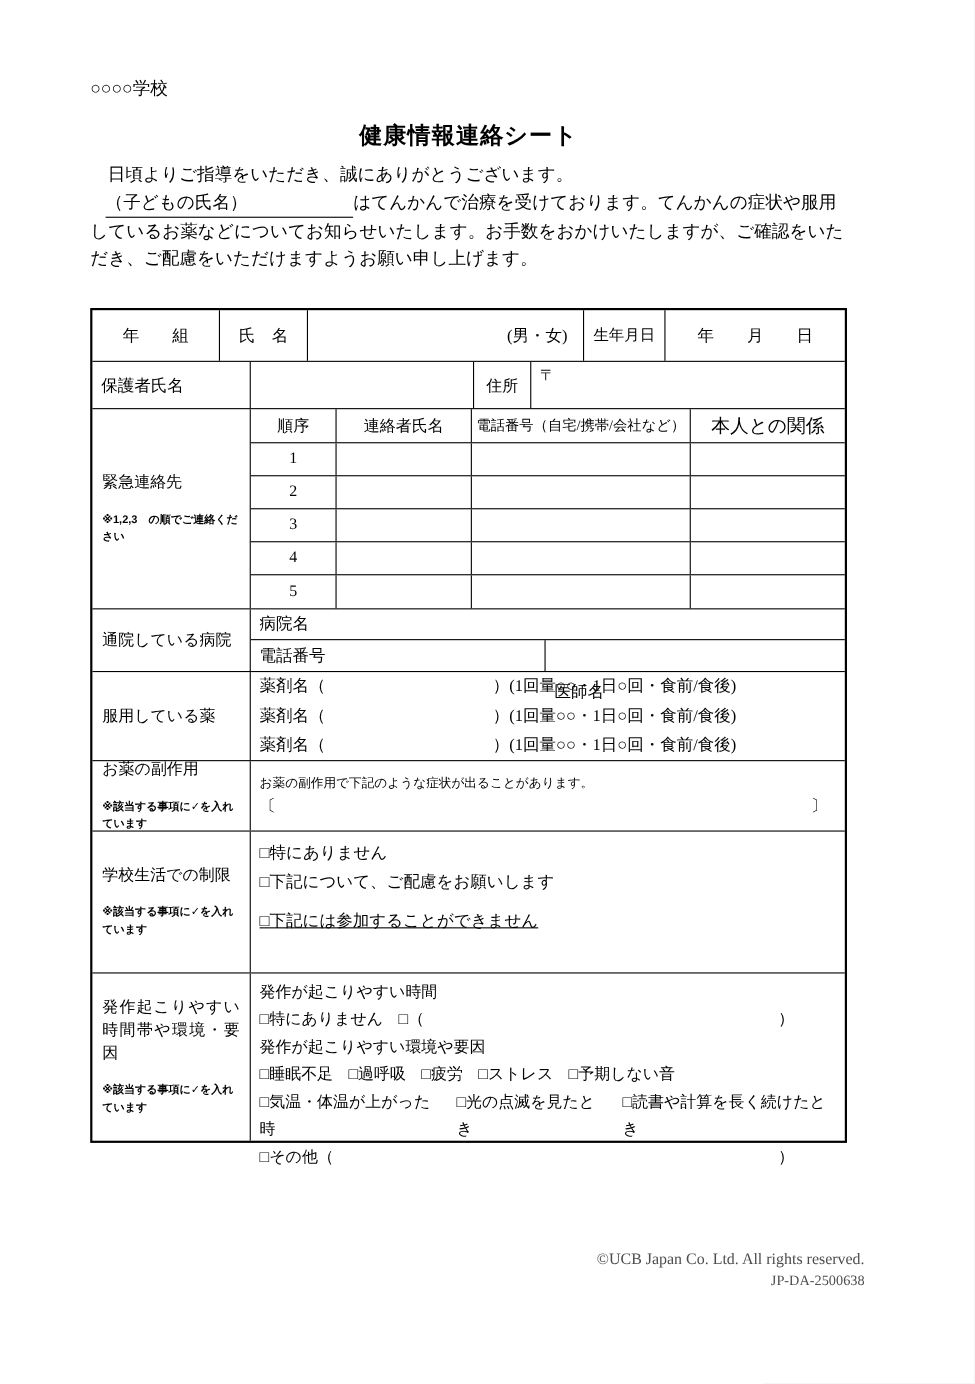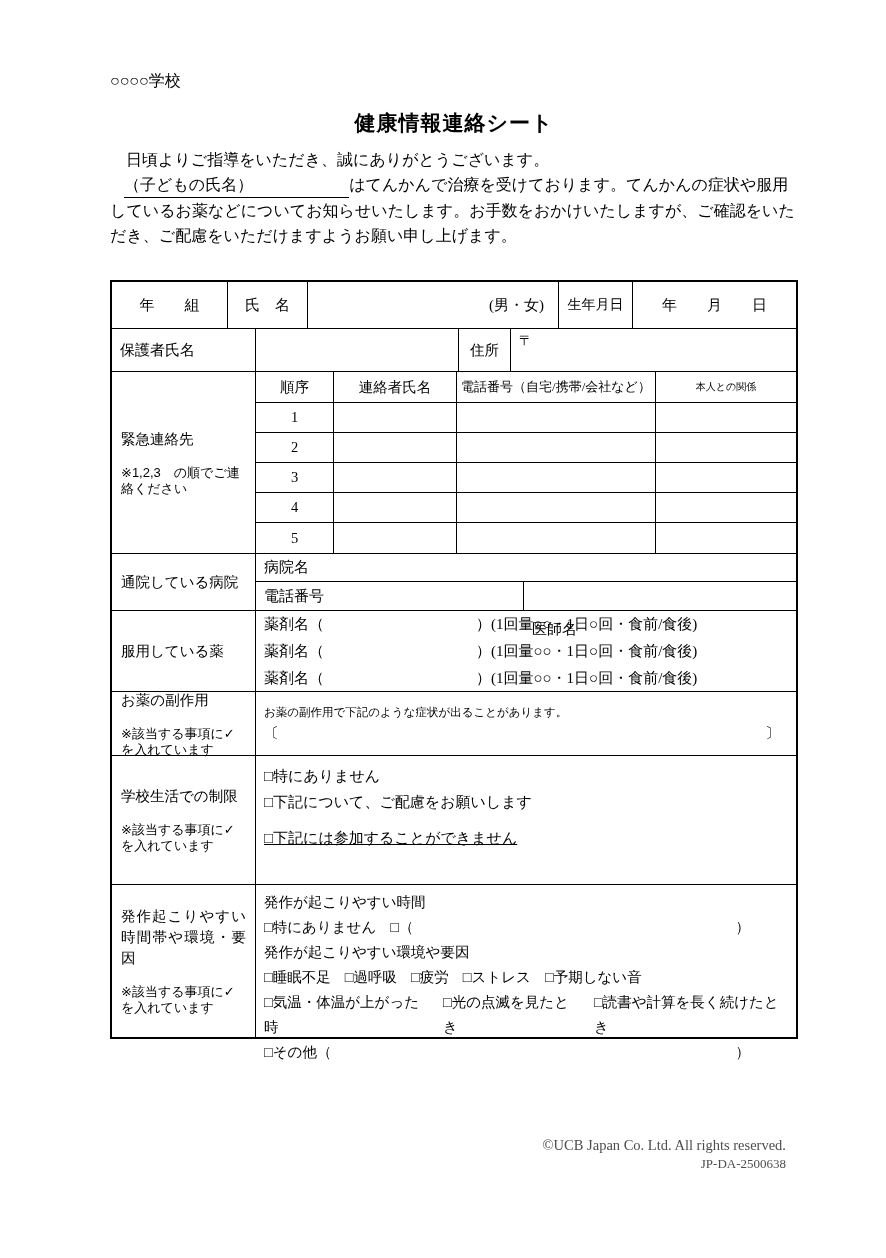--- a/index.html
+++ b/index.html
@@ -1,57 +1,57 @@
 <!DOCTYPE html>
 <html><head>
 <meta charset="utf-8">
 <style>
   html,body{margin:0;padding:0;background:#e8e8e8;}
   .sheet{
     width:886px;height:1258px;background:#ffffff;position:relative;
     font-family:"Liberation Serif","DejaVu Serif",serif;color:#000;overflow:hidden;
   }
-  .content{position:absolute;left:110px;top:0;width:688px;border-radius:28px;}
+  .content{position:absolute;left:82px;top:0;width:688px;border-radius:28px;}
   .addr{padding-top:68px;font-size:16px;line-height:25px;}
   .title{font-size:21px;font-weight:bold;text-align:center;margin:16px 0 10px 0;letter-spacing:1px;}
   .greet{margin:6px 0 0 0;font-size:16px;line-height:25px;text-indent:16px;}
   .intro{margin:0 0 0 0;font-size:16px;line-height:25px;}
   .uline{border-bottom:1px solid #000;padding-right:96px;margin-left:14px;display:inline-block;}
   
   .ftable{border:2px solid #000;margin-top:32px;box-sizing:border-box;}
   .row{display:flex;border-bottom:1px solid #000;box-sizing:border-box;}
   .row:last-child{border-bottom:none;}
   .cell{border-right:1px solid #000;box-sizing:border-box;display:flex;align-items:center;padding:0 8px;font-size:15px;}
   .cell:last-child{border-right:none;}
   .cell.center{justify-content:center;padding:0 2px;text-align:center;}
   .lcell{width:144px;border-right:1px solid #000;box-sizing:border-box;display:flex;
          flex-direction:column;justify-content:center;padding:5px 9px;gap:12px;}
   .lbl{font-size:14.5px;line-height:21px;text-align:justify;}
-  .note{font-family:"Liberation Sans","DejaVu Sans",sans-serif;font-weight:normal;font-size:13px;line-height:16px;margin-top:3px;}
+  .note{font-family:"Liberation Sans","DejaVu Sans",sans-serif;font-weight:bold;font-size:10px;line-height:16px;margin-top:3px;}
   .sub{flex:1;display:flex;flex-direction:column;}
   .subrow{display:flex;border-bottom:1px solid #000;box-sizing:border-box;flex:0 0 auto;}
   .subrow:last-child{border-bottom:none;}
   
   .r1{height:47px;} .r2{height:43px;}
   .w-grade{width:116px;justify-content:center;}
   .w-namelbl{width:80px;justify-content:center;}
   .w-name{width:251px;justify-content:flex-end;padding-right:14px;}
   .w-doblbl{width:74px;justify-content:center;font-size:14px;padding:0 2px;}
   .w-dob{flex:1;justify-content:center;font-family:Liberation Mono, monospace;}
   .w-guard{width:144px;}
   .w-guardin{width:203px;}
   .w-addrlbl{width:52px;justify-content:center;font-size:14.5px;padding:0 2px;}
   .w-addr{flex:1;align-items:flex-start;padding-top:3px;font-size:13.5px;}
   
   .sec-em .subrow{height:30px;}
   .sec-em .head{height:31px;}
   .sec-em .c-order{width:78px;justify-content:center;font-size:14.5px;}
   .c-cname{width:123px;justify-content:center;font-size:14.5px;}
   .c-phone{width:199px;justify-content:center;font-size:13px;padding:0 1px;}
-  .c-rel{flex:1;justify-content:center;font-size:10px;text-align:center;}
+  .c-rel{flex:1;justify-content:center;font-size:17px;text-align:center;}
   
   .sec-hosp .subrow{height:28px;}
   .c-hname{flex:1;font-size:15px;}
   .c-hphone{width:268px;font-size:15px;}
   .c-doc{flex:1;font-size:15px;margin-top:47px;}
   
   .sec-med{height:81px;}
   .medbody{flex:1;display:flex;flex-direction:column;justify-content:center;padding:0 8px;}
   .medline{font-size:15px;line-height:27px;display:flex;align-items:baseline;}
   .medgap{display:inline-block;width:152px;}

